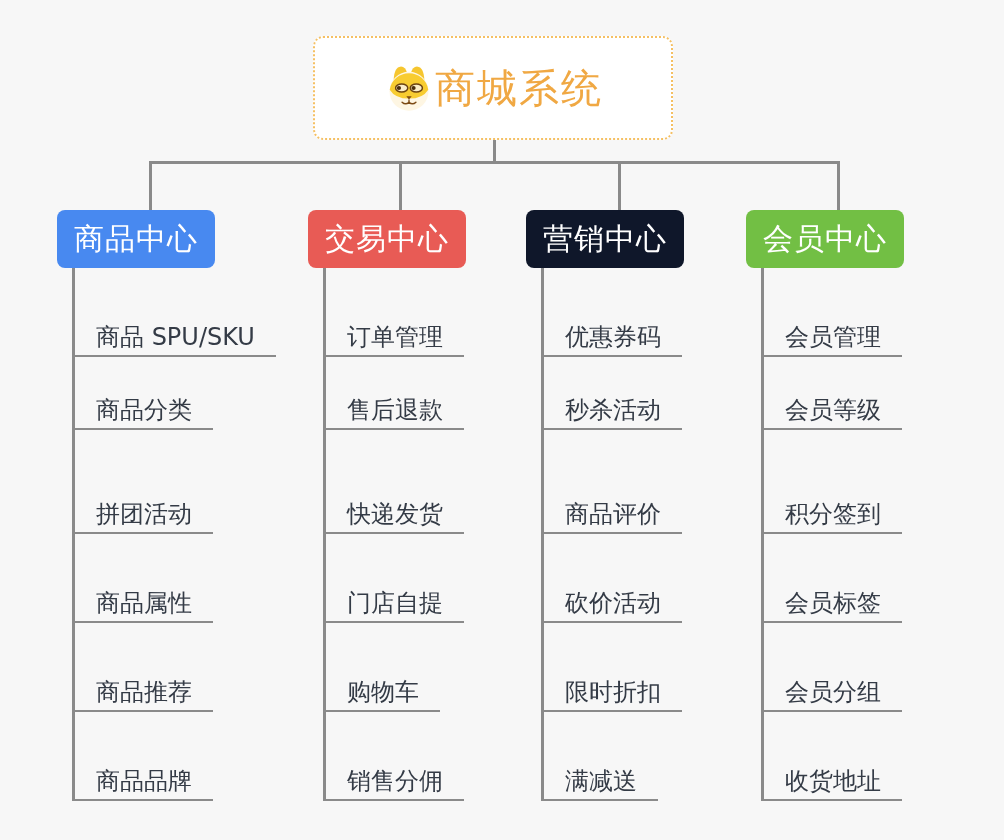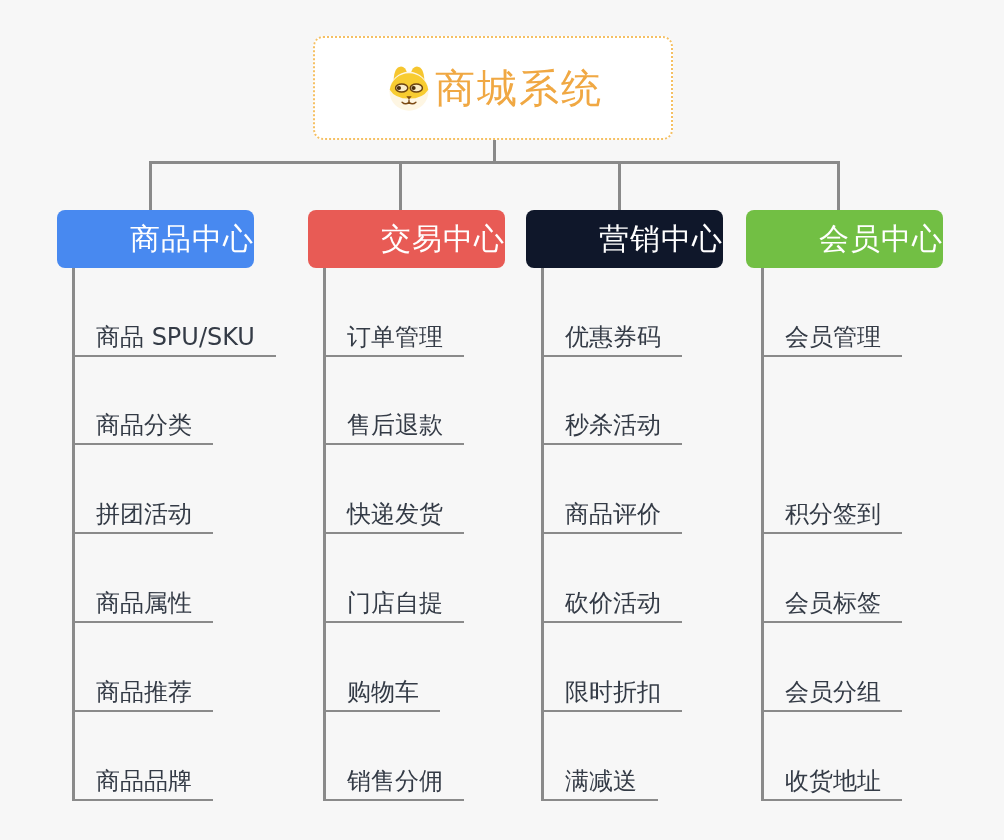--- a/index.html
+++ b/index.html
@@ -36,36 +36,36 @@
   .stem{left:493px;top:140px;width:3px;height:23px;}
   .hbar{left:149px;top:161px;width:691px;height:3px;}
   .drop{top:161px;width:3px;height:50px;}
   .d0{left:149px;} .d1{left:399px;} .d2{left:618px;} .d3{left:837px;}
 
   
   .column{position:absolute;top:210px;width:260px;height:600px;}
   .col0{left:57px;} .col1{left:308px;} .col2{left:526px;} .col3{left:746px;}
 
   .branch-box{
-    position:absolute;left:0;top:0;width:197px;height:58px;border-radius:8px;
-    display:flex;align-items:center;justify-content:flex-end;
+    position:absolute;left:0;top:0;width:158px;height:58px;border-radius:8px;
+    display:flex;align-items:center;justify-content:center;
   }
   .branch-label{
     color:#ffffff;font-size:30px;line-height:1;white-space:nowrap;letter-spacing:1px;
   }
 
   .spine{position:absolute;left:15px;top:58px;width:3px;height:533px;background:var(--line);}
 
   .item{
     position:absolute;left:15px;white-space:nowrap;
     padding:0 21px 6px 24px;
     border-bottom:2px solid var(--line);
     font-size:24px;line-height:24px;color:var(--item-text);
   }
-  .i0{top:115px;} .i1{top:203px;} .i2{top:292px;} .i3{top:381px;} .i4{top:470px;} .i5{top:559px;}
+  .i0{top:115px;} .i1{top:188px;} .i2{top:292px;} .i3{top:381px;} .i4{top:470px;} .i5{top:559px;}
 </style>
 </head>
 <body>
 
 <div class="canvas">
 
   <div class="connector stem"></div>
   <div class="connector hbar"></div>
   <div class="connector drop d0"></div>
   <div class="connector drop d1"></div>
@@ -127,19 +127,20 @@
     <div class="item i4"><span>限时折扣</span></div>
     <div class="item i5"><span>满减送</span></div>
   </div>
 
   <div class="column col3">
     <div class="branch-box" style="background: rgb(114, 191, 68);">
       <span class="branch-label">会员中心</span>
     </div>
     <div class="spine"></div>
     <div class="item i0"><span>会员管理</span></div>
+    <div class="item i1"><span>会员等级</span></div>
     <div class="item i2"><span>积分签到</span></div>
     <div class="item i3"><span>会员标签</span></div>
     <div class="item i4"><span>会员分组</span></div>
     <div class="item i5"><span>收货地址</span></div>
   </div>
 
 </div>
 
 </body></html>

